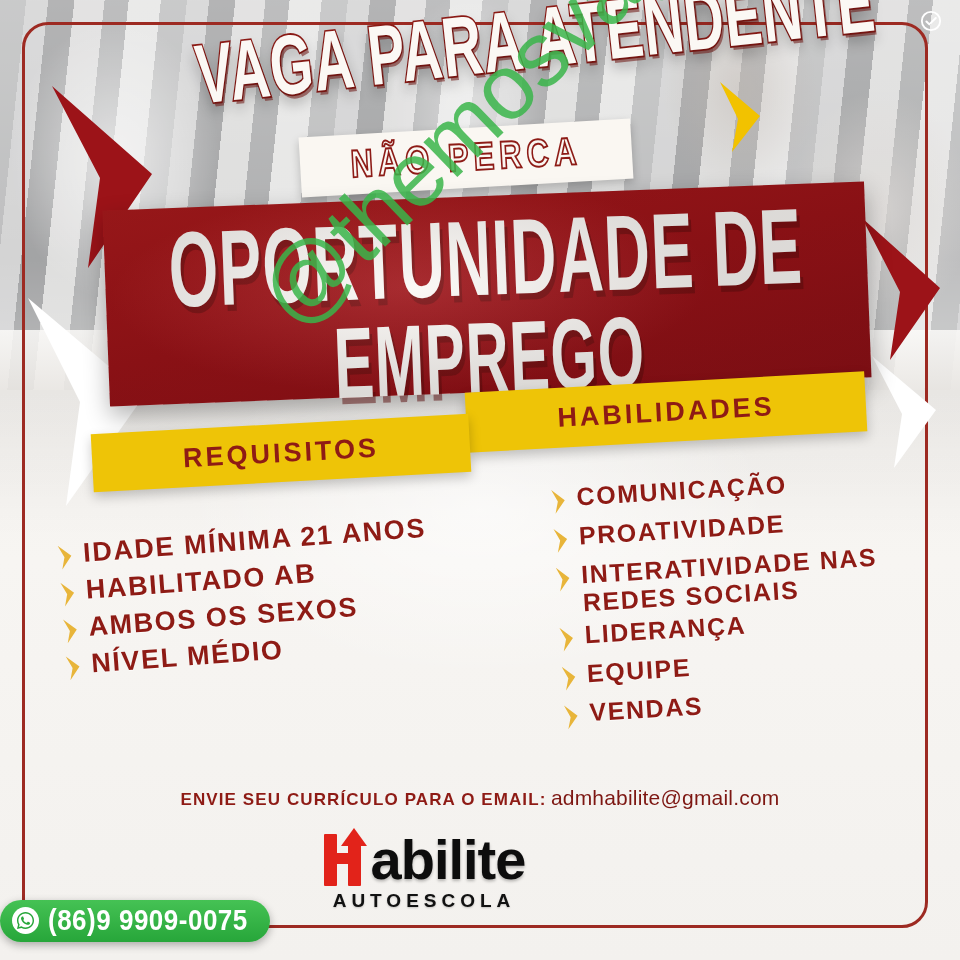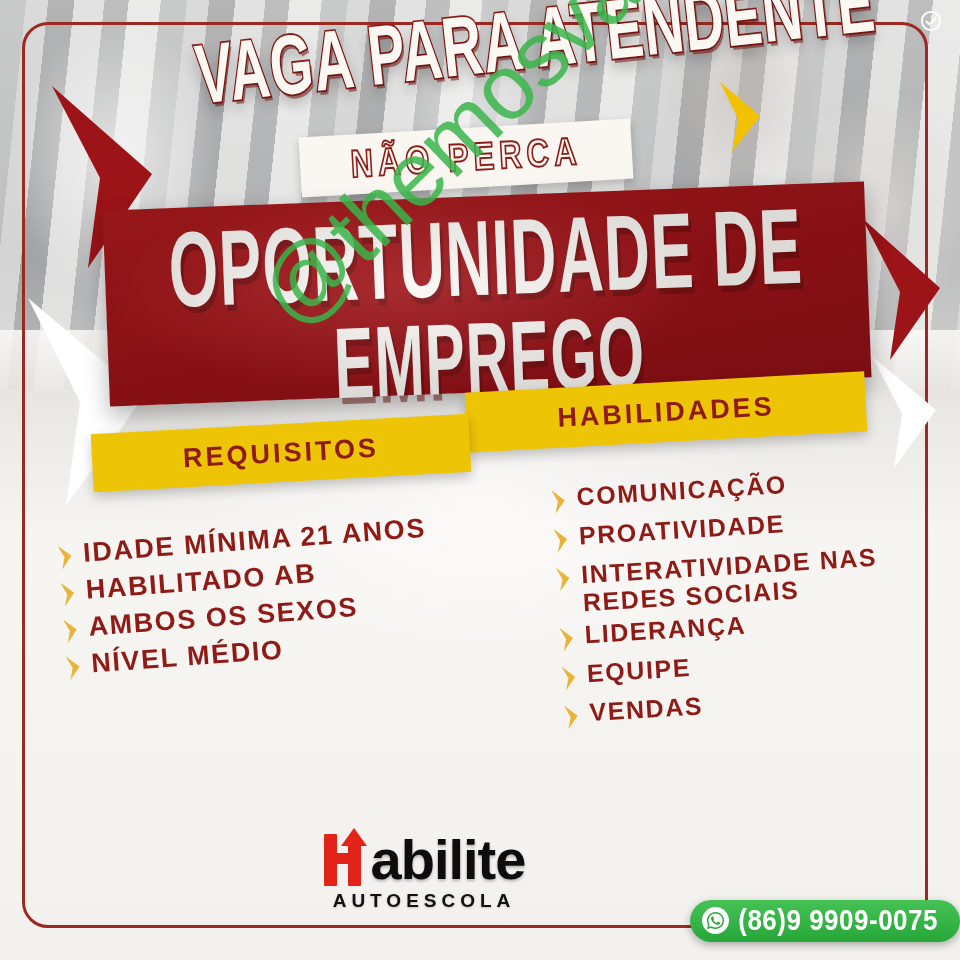--- a/index.html
+++ b/index.html
@@ -204,21 +204,21 @@
     text-shadow:0 2px 3px rgba(0,0,0,.25);
   }
   .logo-sub{
     font-family:"Liberation Sans", sans-serif;font-weight:bold;
     font-size:19px;letter-spacing:5px;color:#111;margin-top:0px;
     text-shadow:0 1px 2px rgba(0,0,0,.2);
   }
 
   
   .phone{
-    position:absolute;left:0;top:900px;width:960px;text-align:right;
+    position:absolute;left:0;top:900px;width:960px;text-align:left;
   }
   .phone-pill{
     display:inline-flex;align-items:center;gap:9px;
     background:linear-gradient(180deg,#45c254,#27a63a);
     border-radius:22px;padding:5px 22px 6px 12px;
     box-shadow:0 3px 8px rgba(0,0,0,.3);
   }
   .wa-icon{
     width:27px;height:27px;border-radius:50%;
     background:#fff;display:flex;align-items:center;justify-content:center;
@@ -387,20 +387,24 @@
     <div class="li">
       <span class="arrow">
         <svg width="17" height="26" viewBox="0 0 17 26">
             <path d="M2 1 L15 12 L5 25 L8 13 Z" fill="#e8b53a"></path>
           </svg>
       </span>
       <span class="label">VENDAS</span>
     </div>
   </div>
 
+  <div class="email-line">
+    <span class="lead">ENVIE SEU CURRÍCULO PARA O EMAIL:</span>
+    <span class="addr">admhabilite@gmail.com</span>
+  </div>
 
   <div class="logo">
     <div class="logo-row">
       <span class="logo-h">
         <span class="bar-l"></span>
         <span class="bar-r"></span>
         <span class="cross"></span>
         <span class="arrow-up"></span>
       </span>
       <span class="logo-word">abilite</span>

